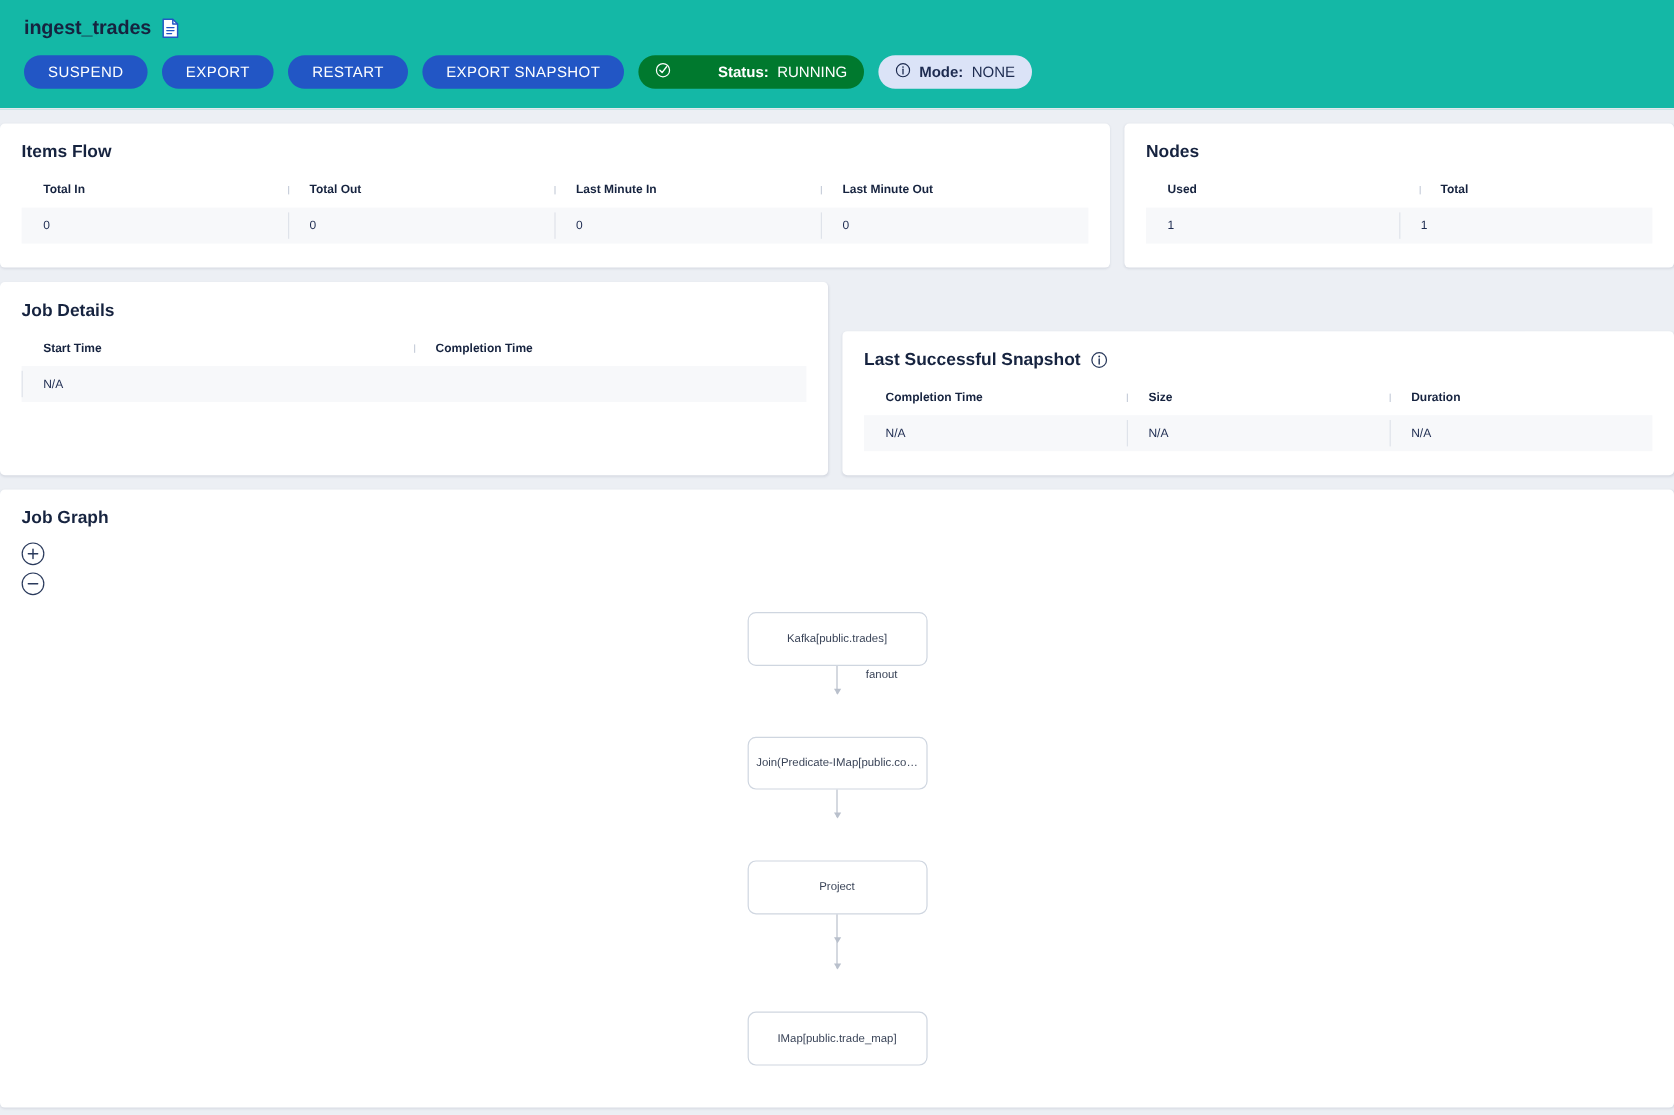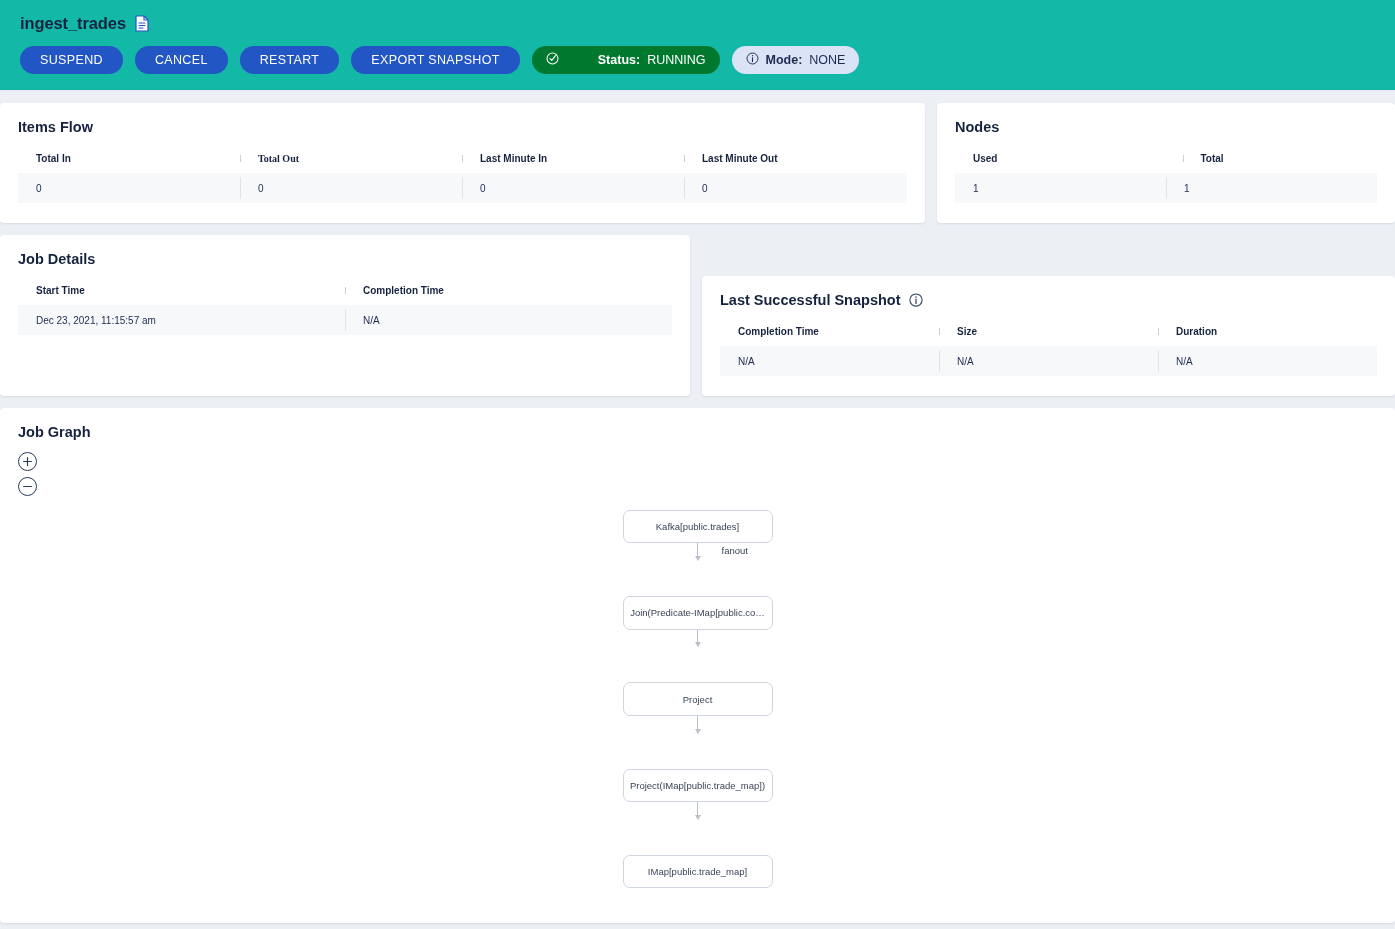--- a/index.html
+++ b/index.html
@@ -234,21 +234,21 @@
         <svg width="15" height="17" viewBox="0 0 15 17">
           <path d="M1 1 h8 l4 4 v11 h-12 z" fill="#ffffff" stroke="#2256c5" stroke-width="1.2" stroke-linejoin="round"></path>
           <path d="M9 1 v4 h4" fill="none" stroke="#2256c5" stroke-width="1.2" stroke-linejoin="round"></path>
           <path d="M4 8 h6 M4 10.5 h6 M4 13 h4" stroke="#2256c5" stroke-width="1.1" stroke-linecap="round"></path>
         </svg>
       </span>
     </div>
 
     <div class="btn-row">
       <button class="pill-btn">SUSPEND</button>
-      <button class="pill-btn">CANCEL</button>
+      <button class="pill-btn">EXPORT</button>
       <button class="pill-btn">RESTART</button>
       <button class="pill-btn">EXPORT SNAPSHOT</button>
 
       <span class="status-badge">
         <span>
           <svg width="13" height="13" viewBox="0 0 14 14">
             <circle cx="7" cy="7" r="5.9" fill="none" stroke="#ffffff" stroke-width="1.1"></circle>
             <path d="M4.2 7.1 L6.2 9.1 L10.2 3.9" fill="none" stroke="#ffffff" stroke-width="1.2" stroke-linecap="round" stroke-linejoin="round"></path>
           </svg>
         </span>
@@ -269,21 +269,21 @@
       </span>
     </div>
   </div>
 
   <div class="row" style="padding-top:12px;">
     <div class="card" style="width:925px;">
       <div class="card-title">Items Flow</div>
       <div class="mtable">
         <div class="mt-head">
           <div class="mt-cell" style="width:222px;">Total In</div>
-          <div class="mt-cell sep" style="width:222px;font-family:Liberation Serif, serif;">Total Out</div>
+          <div class="mt-cell sep" style="width:222px;">Total Out</div>
           <div class="mt-cell sep" style="width:222px;">Last Minute In</div>
           <div class="mt-cell sep" style="width:222px;">Last Minute Out</div>
         </div>
         <div class="mt-body">
           <div class="mt-cell" style="width:222px;">0</div>
           <div class="mt-cell sep" style="width:222px;">0</div>
           <div class="mt-cell sep" style="width:222px;">0</div>
           <div class="mt-cell sep" style="width:222px;">0</div>
         </div>
       </div>
@@ -306,21 +306,20 @@
 
   <div class="row" style="padding-top:12px;">
     <div class="card" style="width:690px;">
       <div class="card-title">Job Details</div>
       <div class="mtable">
         <div class="mt-head">
           <div class="mt-cell" style="width:327px;">Start Time</div>
           <div class="mt-cell sep" style="width:327px;">Completion Time</div>
         </div>
         <div class="mt-body">
-          <div class="mt-cell" style="width:327px;">Dec 23, 2021, 11:15:57 am</div>
           <div class="mt-cell sep" style="width:327px;">N/A</div>
         </div>
       </div>
     </div>
 
     <div class="card" style="width:693px;margin-top:41px;">
       <div class="card-title">
         <span>Last Successful Snapshot</span>
         <span>
           <svg width="14" height="14" viewBox="0 0 14 14" style="display:block;">
@@ -380,21 +379,20 @@
         </div>
 
         <div class="gnode">Project</div>
 
         <div class="gedge">
           <div class="line"></div>
           <div class="arrow"></div>
           <div class="elabel"></div>
         </div>
 
-        <div class="gnode">Project(IMap[public.trade_map])</div>
 
         <div class="gedge">
           <div class="line"></div>
           <div class="arrow"></div>
           <div class="elabel"></div>
         </div>
 
         <div class="gnode">IMap[public.trade_map]</div>
       </div>
     </div>

